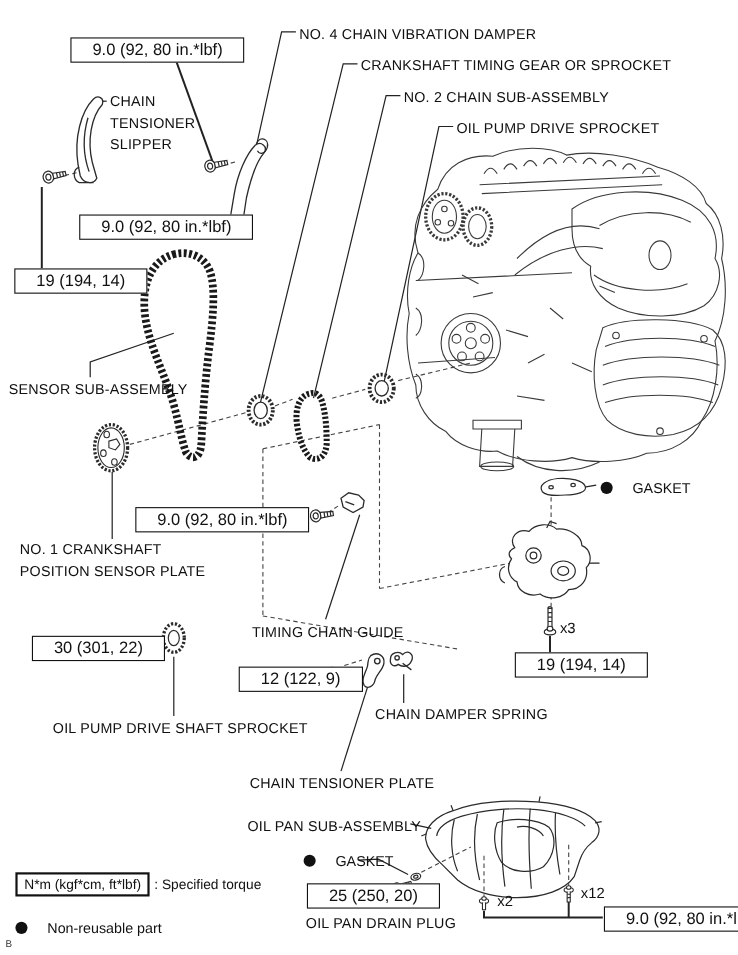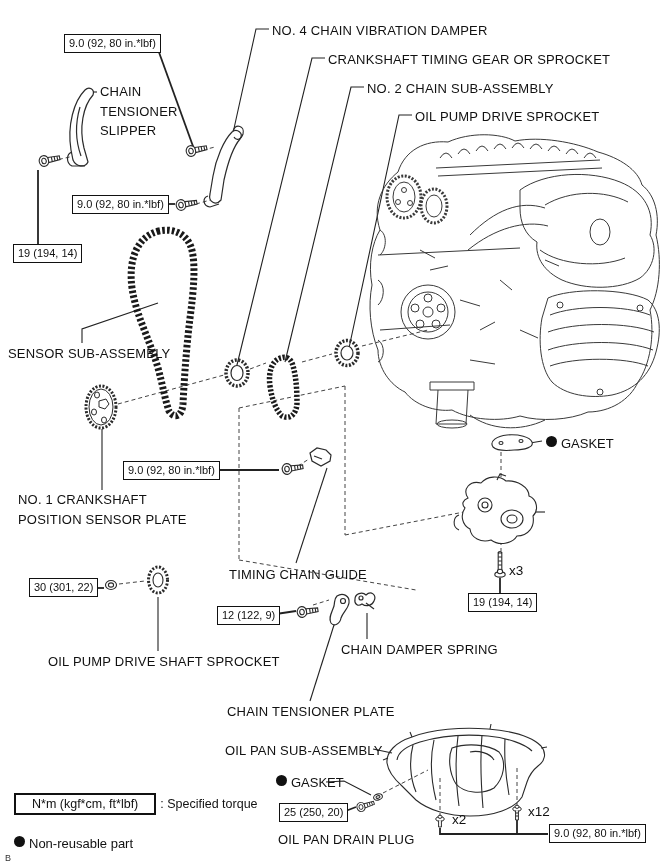--- a/index.html
+++ b/index.html
@@ -1,26 +1,26 @@
 <!DOCTYPE html>
 <html><head>
 <meta charset="utf-8">
 <style>
   html,body{margin:0;padding:0;background:#fff;}
   #canvas{position:relative;width:671px;height:868px;background:#fff;overflow:hidden;
           font-family:"Liberation Sans",sans-serif;}
   #art{position:absolute;left:0;top:0;}
   .lbl{position:absolute;font-size:13px;line-height:1.5;color:#111;white-space:pre-line;letter-spacing:.2px;}
-  .tbox{position:absolute;font-size:11px;line-height:1.15;color:#111;border:1.6px solid #111;
-        background:#fff;padding:2px 4px;white-space:nowrap;}
+  .tbox{position:absolute;font-size:15px;line-height:1.15;color:#111;border:1.6px solid #111;
+        background:#fff;padding:2px 19px;white-space:nowrap;}
   .mult{position:absolute;font-size:13.5px;color:#111;}
-  .bullet-row{position:absolute;display:flex;gap:4px;font-size:13px;color:#111;white-space:nowrap;}
+  .bullet-row{position:absolute;display:flex;align-items:center;gap:18px;font-size:13px;color:#111;white-space:nowrap;}
   .dot{width:11px;height:11px;border-radius:50%;background:#111;flex:none;}
   .legend-row{position:absolute;display:flex;align-items:center;gap:4px;font-size:12.5px;color:#111;white-space:nowrap;}
-  .legend-box{display:inline-block;border:2px solid #111;padding:2px 16px;font-size:12.5px;color:#111;}
+  .legend-box{display:inline-block;border:2px solid #111;padding:2px 6px;font-size:12.5px;color:#111;}
   .corner{position:absolute;font-size:9px;color:#333;}
 </style>
 </head>
 <body>
 
 <div id="canvas">
 
 <svg id="art" width="671" height="868" viewBox="0 0 671 868">
   <defs>
     <g id="bh" stroke="#2b2b2b" fill="#fff" stroke-width="1.1">

